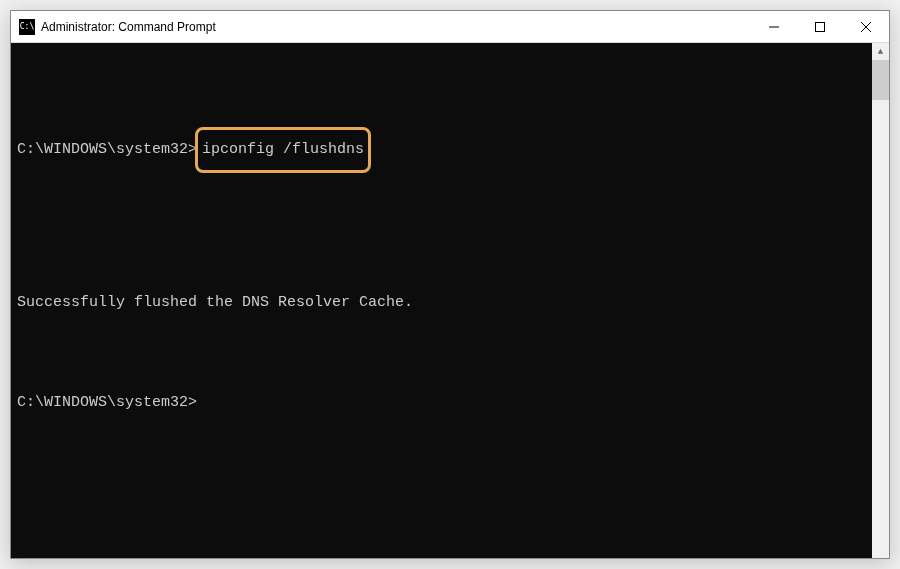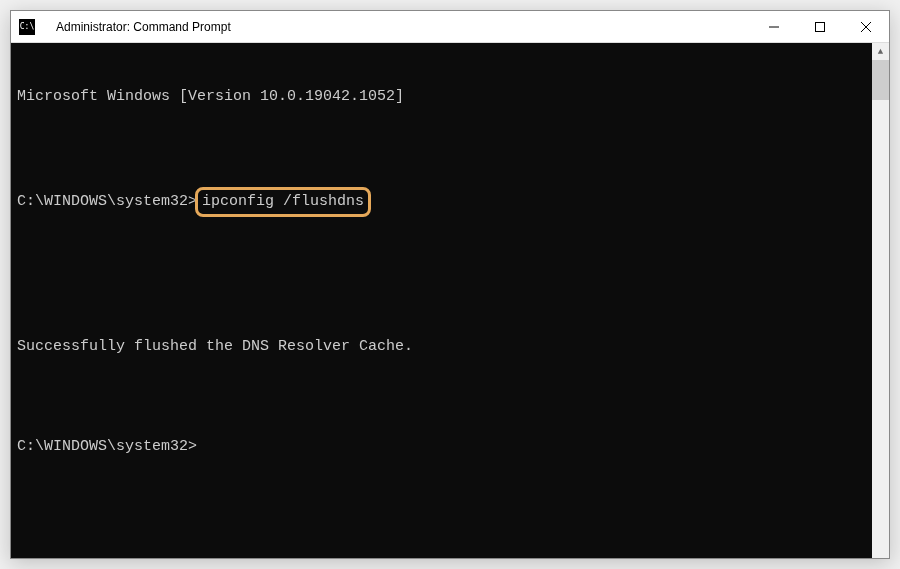--- a/index.html
+++ b/index.html
@@ -39,21 +39,20 @@
       background: #000;
       display: flex;
       align-items: center;
       justify-content: center;
       font-size: 8px;
       color: #fff;
       font-family: Consolas, monospace;
     }
     .titlebar-title {
       flex: 1;
-      margin-left: 15px;
     }
     .window-controls {
       display: flex;
       height: 100%;
     }
     .win-btn {
       width: 46px;
       height: 100%;
       display: flex;
       align-items: center;
@@ -77,21 +76,21 @@
       white-space: pre;
       overflow: hidden;
     }
     .terminal-line {
       display: flex;
       align-items: center;
     }
     .highlight-box {
       border: 3px solid #e5a85a;
       border-radius: 8px;
-      padding: 2px 4px;
+      padding: 10px 4px;
       margin-left: -2px;
       display: inline-block;
     }
     .scrollbar {
       width: 17px;
       background: #f0f0f0;
       position: relative;
     }
     .scroll-thumb {
       position: absolute;
@@ -138,21 +137,20 @@
         <svg viewBox="0 0 10 10">
             <line x1="0" y1="0" x2="10" y2="10" stroke="#000" stroke-width="1"></line>
             <line x1="10" y1="0" x2="0" y2="10" stroke="#000" stroke-width="1"></line>
           </svg>
       </div>
     </div>
   </div>
 
   <div class="terminal-area">
     <div class="terminal">
-      <div>Microsoft Windows [Version 10.0.19042.1052]</div>
       <div></div>
       <div class="terminal-line">
         <span>C:\WINDOWS\system32&gt;</span><span class="highlight-box"><span>ipconfig /flushdns</span></span>
       </div>
       <div></div>
       <div></div>
       <div>Successfully flushed the DNS Resolver Cache.</div>
       <div></div>
       <div>C:\WINDOWS\system32&gt;</div>
     </div>

